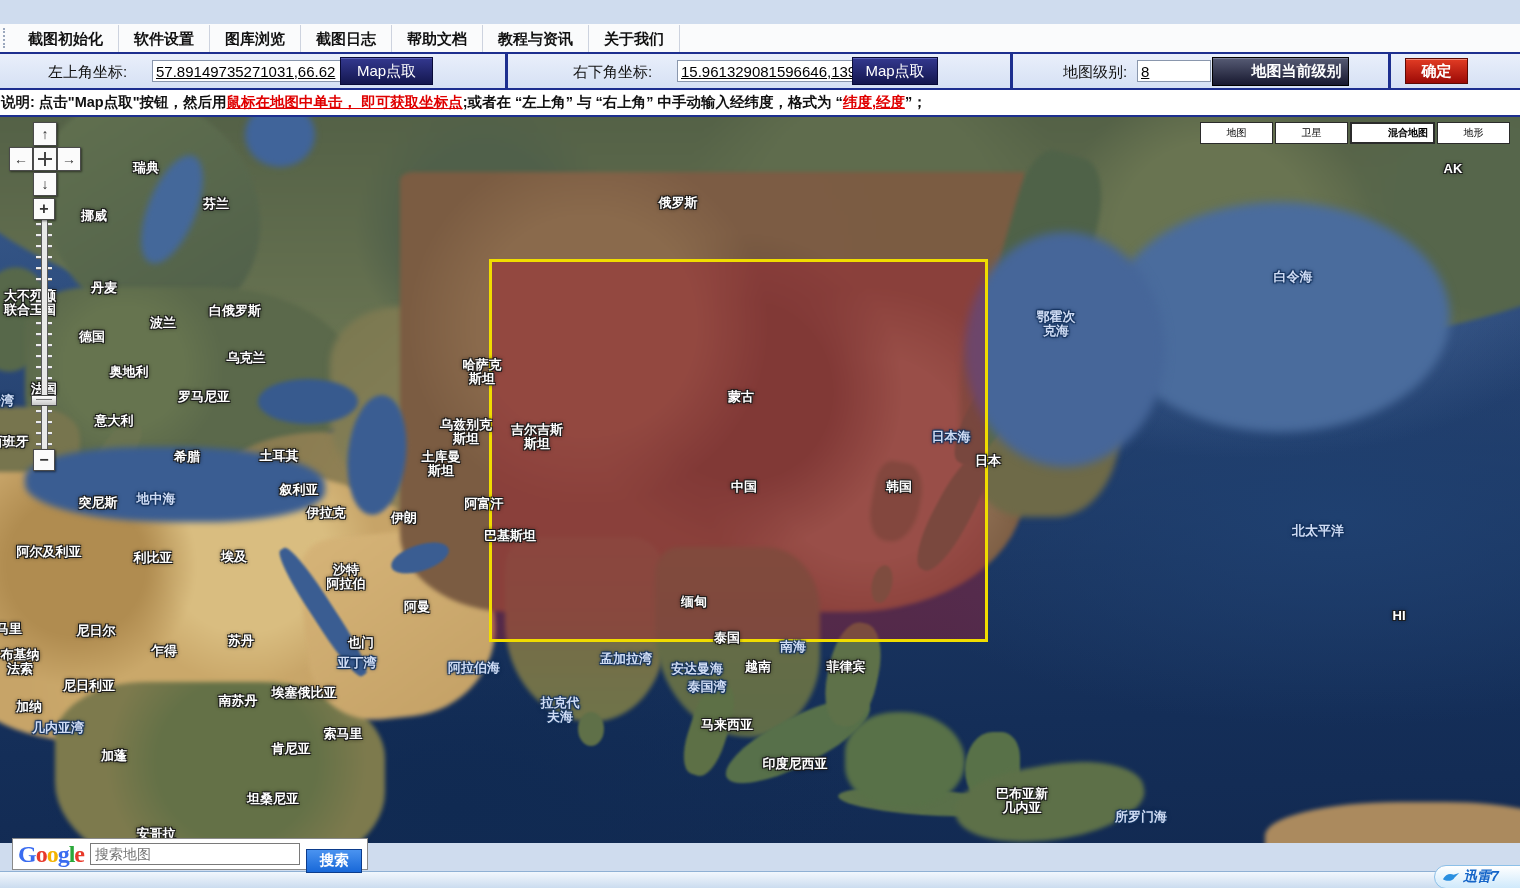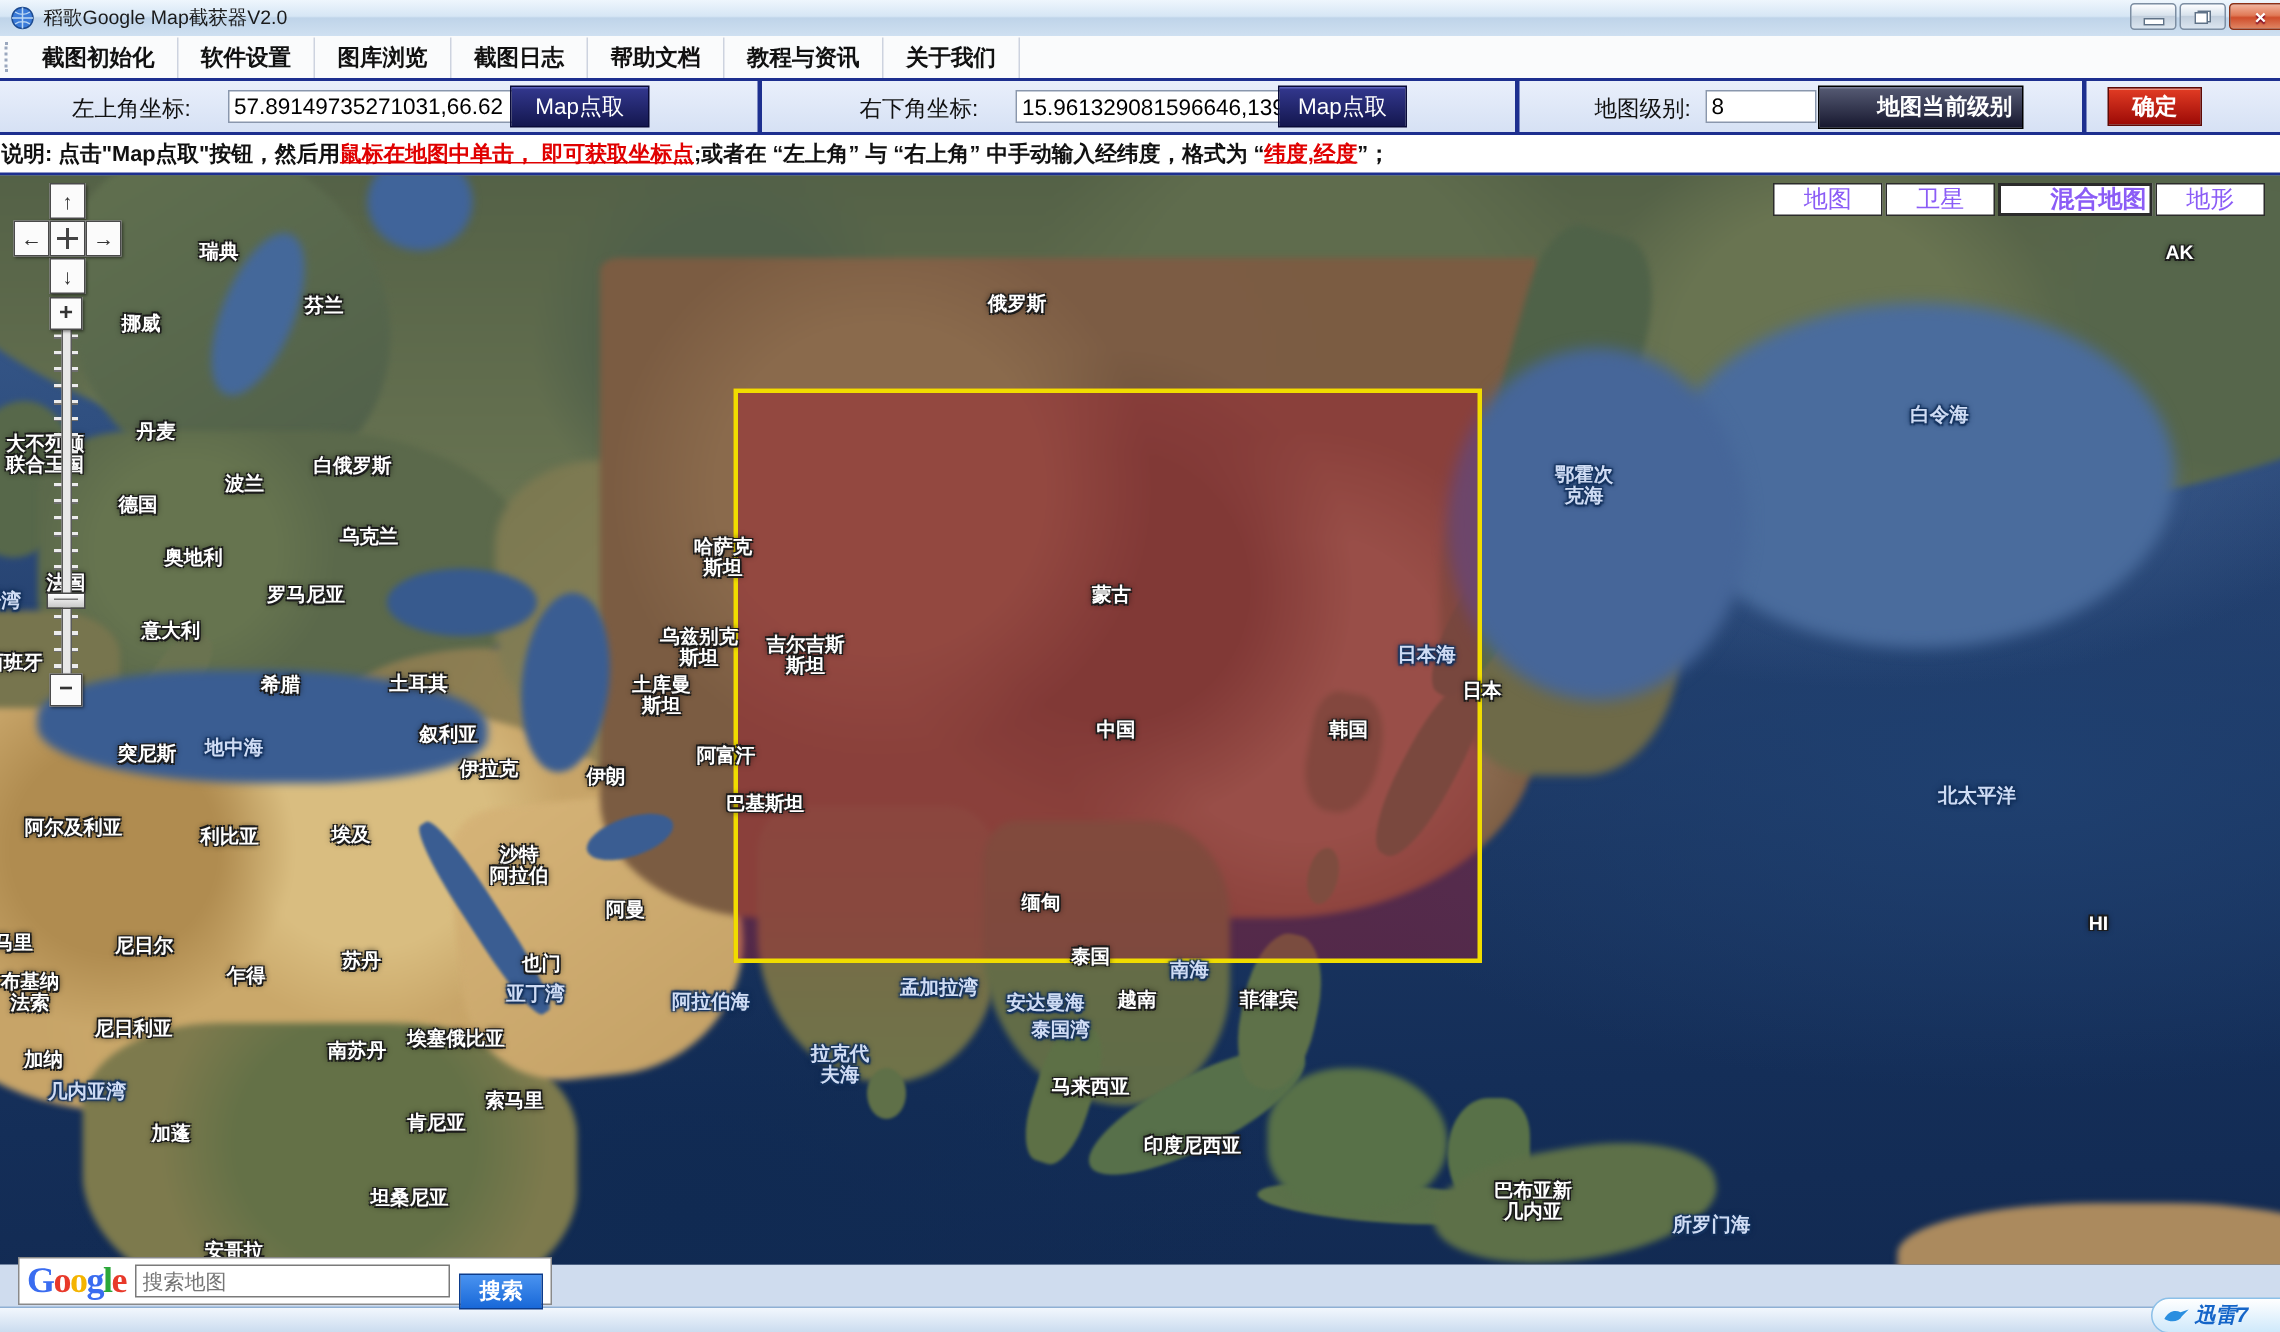--- a/index.html
+++ b/index.html
@@ -30,21 +30,21 @@
     border-bottom:1px solid #b9c4d6;display:flex;align-items:center;}
   #menu-grip{width:4px;height:20px;margin:0 4px 0 3px;border-left:2px dotted #9aa7bd;}
   .menu-item{padding:0 15px;font-size:15px;font-weight:bold;color:#111;line-height:27px;
     border-right:1px solid #cdd3df;cursor:default;}
 
   
   #toolbar{position:absolute;left:0;top:52px;width:1520px;height:38px;
     background:linear-gradient(#e9effb,#d6e1f4);border-top:2px solid #1d2f8f;border-bottom:2px solid #1d2f8f;box-sizing:border-box;}
   #toolbar .lbl{position:absolute;top:9px;font-size:15px;color:#111;}
   #toolbar input{position:absolute;top:6px;height:20px;border:1px solid #8a97ad;
-    background:#fff;font-size:15px;font-family:"Liberation Sans",sans-serif;padding:0 3px;}
+    background:#fff;font-size:15px;font-family:"Liberation Sans",sans-serif;padding:0 3px;text-decoration:underline;}
   .tb-sep{position:absolute;top:0;width:3px;height:34px;background:#1d2f8f;}
   .btn-navy{position:absolute;top:3px;height:28px;background:linear-gradient(#33388f,#14174f);
     border:1px solid #090b38;color:#fff;font-size:15px;display:flex;align-items:center;justify-content:center;
     box-shadow:inset 0 1px 0 #5a60b8;cursor:pointer;box-sizing:border-box;}
   .btn-dark{position:absolute;top:3px;height:29px;background:linear-gradient(#565b74,#17182f);
     border:1px solid #000;color:#fff;font-size:15px;font-weight:bold;display:flex;align-items:center;justify-content:center;
     box-shadow:inset 0 1px 0 #7a7f98;cursor:pointer;box-sizing:border-box;padding-left:32px;}
   .btn-red{position:absolute;top:4px;height:26px;background:linear-gradient(#e23c24,#9c0a06);
     border:1px solid #5e0a05;color:#fff;font-size:15px;font-weight:bold;display:flex;align-items:center;justify-content:center;
     box-shadow:inset 0 1px 0 #f08a76;cursor:pointer;box-sizing:border-box;}
@@ -150,21 +150,21 @@
   #zoom-ticks{position:absolute;left:36px;top:106px;width:16px;height:224px;z-index:9;
     background:repeating-linear-gradient(to bottom,#ececec 0 2px,#6e6e6e 2px 3px,rgba(0,0,0,0) 3px 11px);}
   #zoom-rail{position:absolute;left:41px;top:102px;width:5px;height:232px;background:#e8e8e8;border:1px solid #5a5a5a;z-index:9;}
   #zoom-handle{position:absolute;left:31px;top:278px;width:26px;height:11px;z-index:11;
     background:linear-gradient(#ffffff,#c8c8c8);border:1px solid #4a4a4a;box-sizing:border-box;cursor:ns-resize;}
   #zoom-handle:after{content:"";display:block;margin:3px 4px 0;height:1px;background:#777;}
 
   
   #map-type-buttons{position:absolute;right:10px;top:5px;display:flex;z-index:10;}
   .map-type-btn{min-width:73px;height:22px;padding:0 2px;background:#fff;border:1px solid #2b2b2b;
-    margin-left:2px;display:flex;align-items:center;justify-content:center;font-size:16px;color:#8b5cf6;
+    margin-left:2px;display:flex;align-items:center;justify-content:center;font-size:10px;color:#000000;
     box-sizing:border-box;cursor:pointer;}
   .map-type-btn.active{font-weight:bold;border-width:2px;min-width:85px;padding-left:33px;}
 
   
   #attrib-bar{position:absolute;left:0;top:843px;width:1520px;height:28px;background:#1d2a66;
     display:flex;align-items:center;justify-content:flex-end;padding-right:60px;box-sizing:border-box;}
   #attrib-text{font-size:11.5px;color:#e3e7f4;letter-spacing:.2px;}
 
   
   #search-panel{position:absolute;left:12px;top:838px;width:356px;height:32px;background:#fff;
@@ -181,43 +181,20 @@
   #xunlei{position:absolute;right:-6px;bottom:-1px;width:92px;height:24px;z-index:40;
     border:1px solid #8cc0e8;border-radius:12px 0 0 12px;background:linear-gradient(#ffffff,#cfe9fb);
     display:flex;align-items:center;padding-left:7px;gap:3px;box-sizing:border-box;cursor:pointer;}
   #xunlei-label{color:#1565c8;font-size:14px;font-weight:bold;font-style:italic;}
 </style>
 </head>
 <body>
 
 <div id="app">
 
-  <div id="titlebar">
-    <span id="app-icon">
-      <svg width="16" height="16" viewBox="0 0 16 16">
-        <circle cx="8" cy="8" r="7" fill="#3a7ad8" stroke="#1c4a90"></circle>
-        <path d="M1 8 h14 M8 1 v14 M3 4 c3 2 7 2 10 0 M3 12 c3 -2 7 -2 10 0" stroke="#bcd8f4" fill="none" stroke-width="1"></path>
-      </svg>
-    </span>
-    <span id="title-text">稻歌Google Map截获器V2.0</span>
-    <div id="win-controls">
-      <div class="win-btn">
-          <span class="ic-min"></span>
-        </div>
-      <div class="win-btn">
-          <span class="ic-restore">
-            <span></span>
-            <span></span>
-          </span>
-        </div>
-      <div class="win-btn close">
-          <span>×</span>
-        </div>
-    </div>
-  </div>
 
   <div id="menubar">
     <div id="menu-grip"></div>
     <div id="menu-items" style="display: flex;">
         <div class="menu-item">截图初始化</div>
         <div class="menu-item">软件设置</div>
         <div class="menu-item">图库浏览</div>
         <div class="menu-item">截图日志</div>
         <div class="menu-item">帮助文档</div>
         <div class="menu-item">教程与资讯</div>

